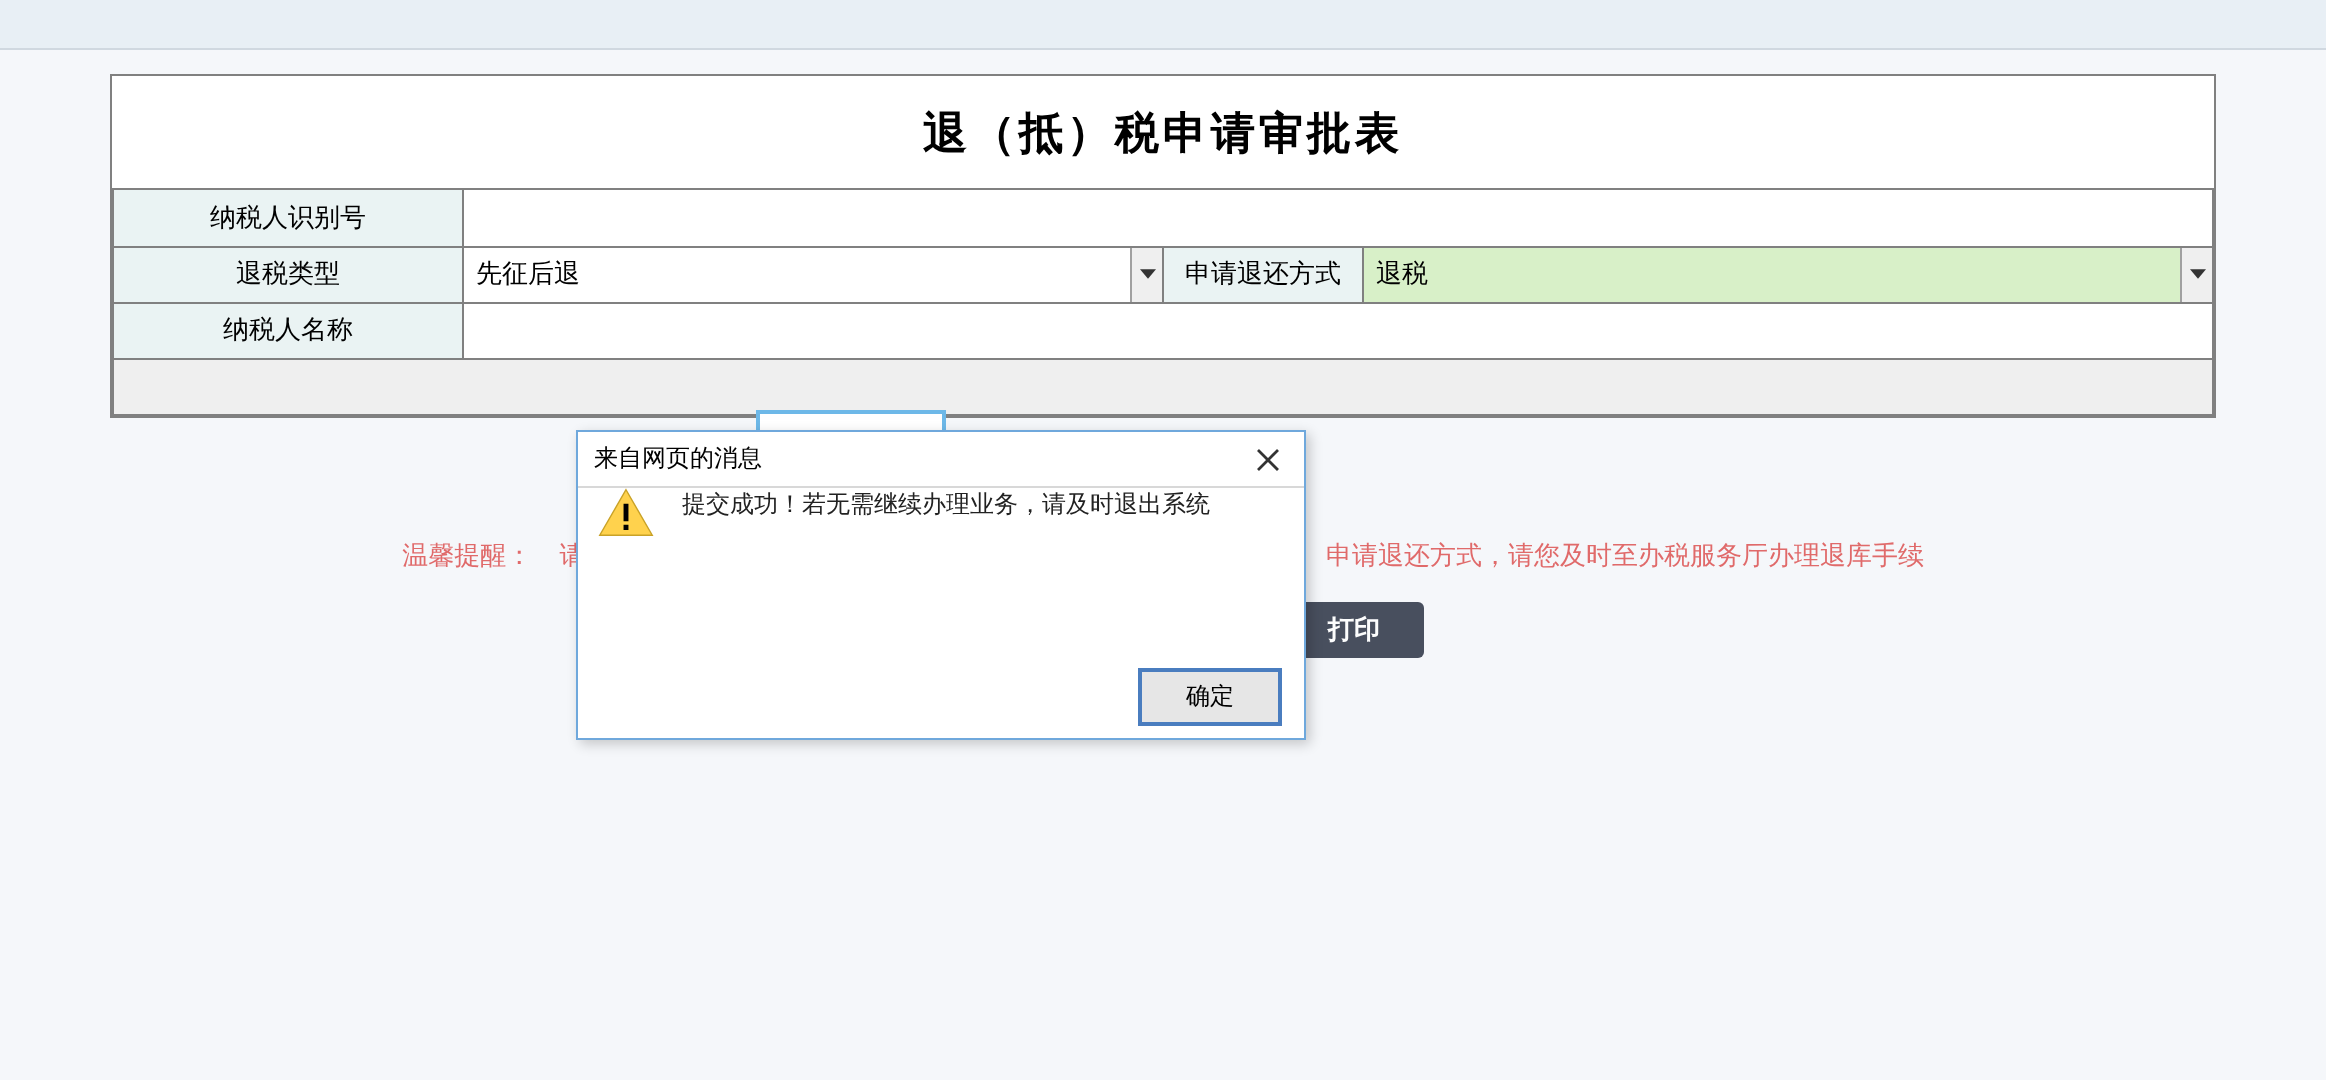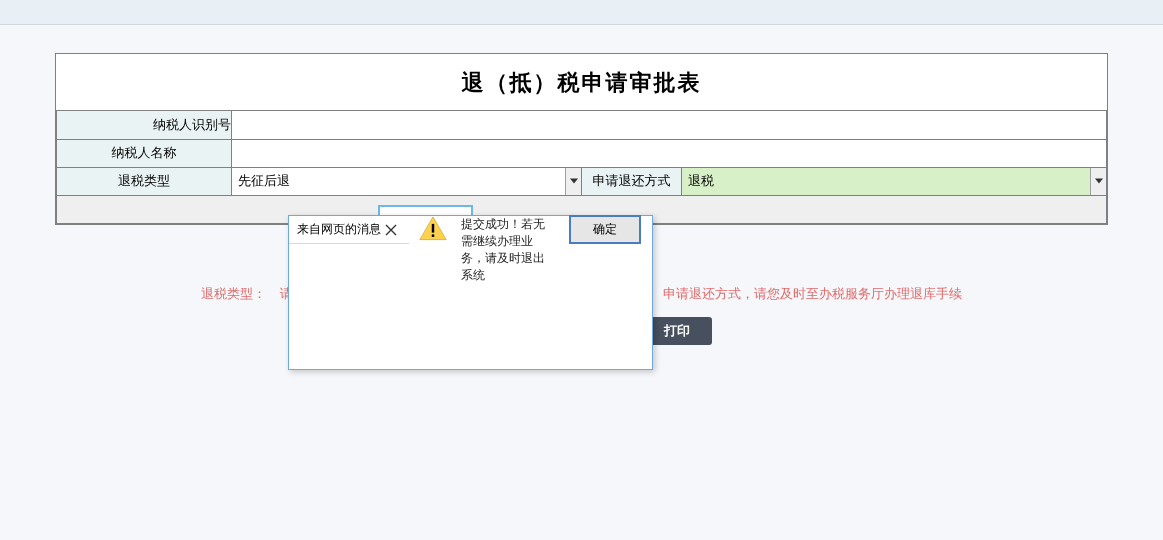--- a/index.html
+++ b/index.html
@@ -15,21 +15,20 @@
       height: 25px;
       background: #e8eff5;
       border-bottom: 1px solid #d0d8e0;
     }
     .page {
       padding: 12px 55px 0 55px;
     }
     .form-box {
       background: #fff;
       border: 1px solid #808080;
-      margin-top: 16px;
     }
     .title-row {
       text-align: center;
       font-family: "SimSun", serif;
       font-size: 22px;
       font-weight: bold;
       padding: 14px 0 12px 0;
       border-bottom: 1px solid #808080;
       letter-spacing: 2px;
     }
@@ -38,21 +37,21 @@
       border-collapse: collapse;
       font-size: 13px;
     }
     table.form-table td {
       border: 1px solid #808080;
       border-top: none;
       padding: 0;
       height: 28px;
       vertical-align: middle;
     }
-    table.form-table tr:first-child td { border-top: none; text-align: right; }
+    table.form-table tr:first-child td { border-top: none; }
     .label-cell {
       width: 175px;
       background: #eaf3f3;
       text-align: center;
       color: #000;
     }
     .value-cell {
       background: #fff;
       padding: 0;
       position: relative;
@@ -112,20 +111,21 @@
     .modal {
       position: absolute;
       left: 288px;
       top: 215px;
       width: 365px;
       height: 155px;
       background: #fff;
       border: 1px solid #6fa8dc;
       box-shadow: 2px 2px 6px rgba(0,0,0,0.2);
       display: flex;
+      flex-direction: column;
     }
     .modal-header {
       height: 28px;
       border-bottom: 1px solid #d8d8d8;
       display: flex;
       align-items: center;
       padding: 0 8px;
       font-size: 12px;
     }
     .modal-header .spacer { flex: 1; }
@@ -146,21 +146,21 @@
       width: 28px;
       height: 26px;
       margin-right: 14px;
       flex-shrink: 0;
     }
     .modal-msg { font-size: 12px; color: #222; }
     .modal-footer {
       height: 42px;
       display: flex;
       justify-content: flex-end;
-      align-items: flex-start;
+      align-items: center;
       padding: 0 12px;
     }
     .modal-ok {
       background: #e6e6e6;
       border: 1px solid #4a7dbf;
       outline: 1px solid #4a7dbf;
       outline-offset: 0px;
       font-size: 12px;
       padding: 4px 22px;
       cursor: pointer;
@@ -181,26 +181,20 @@
 <div class="topbar"></div>
 
 <div class="page">
   <div class="form-box">
     <div class="title-row">退（抵）税申请审批表</div>
 
     <table class="form-table">
       <tbody>
           <tr>
         <td class="label-cell">纳税人识别号</td>
-        <td class="value-cell" colspan="3">
-          <div class="plain-value"></div>
-        </td>
-      </tr>
-      <tr>
-        <td class="label-cell">纳税人名称</td>
         <td class="value-cell" colspan="3">
           <div class="plain-value"></div>
         </td>
       </tr>
       <tr>
         <td class="label-cell">退税类型</td>
         <td class="value-cell" style="width:350px">
           <div class="fake-select">
             <span class="sel-text">先征后退</span>
             <span class="sel-arrow">
@@ -216,28 +210,34 @@
             <span class="sel-text">退税</span>
             <span class="sel-arrow">
               <svg viewBox="0 0 10 6">
                     <path d="M0 0 L10 0 L5 6 Z" fill="#333"></path>
                   </svg>
             </span>
           </div>
         </td>
       </tr>
       <tr>
+        <td class="label-cell">纳税人名称</td>
+        <td class="value-cell" colspan="3">
+          <div class="plain-value"></div>
+        </td>
+      </tr>
+      <tr>
         <td colspan="4" class="totals-strip"></td>
       </tr>
     </tbody>
       </table>
   </div>
 
   <div class="hint-row">
-    <span class="hint-label">退税类型：</span>
+    <span class="hint-label">温馨提醒：</span>
     <span>请您</span>
     <span style="display:inline-block;width:350px"></span>
     <span>申请退还方式，请您及时至办税服务厅办理退库手续</span>
   </div>
 
   <div class="button-row">
     <span style="display:inline-block;width:100px"></span>
     <button class="btn">提交</button>
     <button class="btn">打印</button>
   </div>

